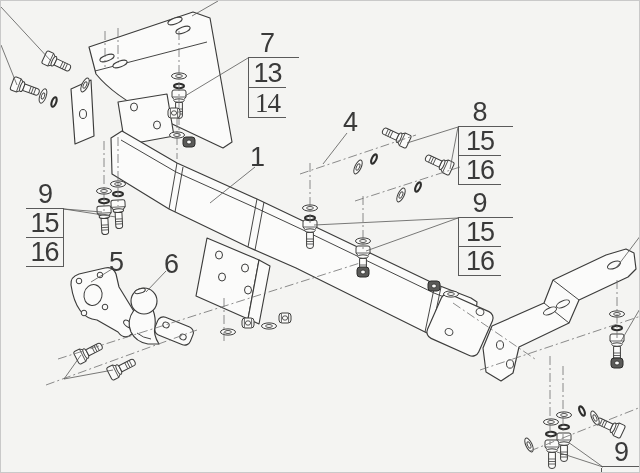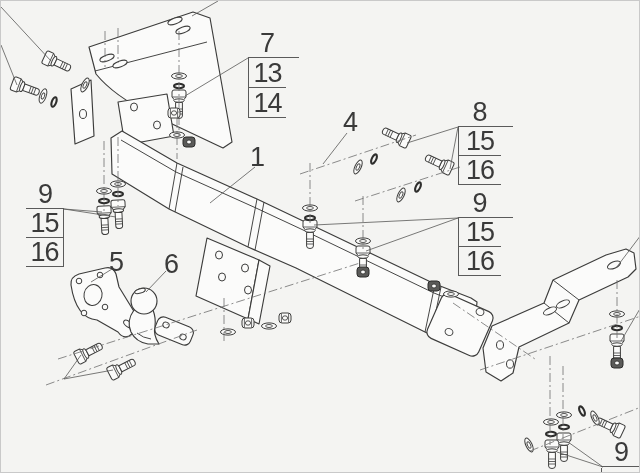--- a/index.html
+++ b/index.html
@@ -212,21 +212,21 @@
       M165,270 L145,291
       M63,378 L80,354 M63,378 L112,369
       M602,466 L556,451 M602,466 L567,441
       M640,234 L615,267 M640,306 L620,340"></path>
   </g>
 </svg>
 
 <div class="callout" id="stack-top" style="left:247px;top:27px;width:38px;">
   <div class="row bb" style="width:51px;height:30px;line-height:30px;padding-right:13px;">7</div>
   <div class="row bl bb" style="height:30px;line-height:30px;">13</div>
-  <div class="row bl bb" style="height:30px;line-height:30px;">14</div>
+  <div class="row bl bb" style="height:30px;line-height:30px;font-family:Liberation Serif, serif;">14</div>
 </div>
 
 <div class="single" style="left:249px;top:141px;">1</div>
 <div class="single" style="left:342px;top:106px;">4</div>
 <div class="single" style="left:108px;top:246px;">5</div>
 <div class="single" style="left:163px;top:248px;">6</div>
 
 <div class="callout" id="stack-right-a" style="left:457px;top:97px;width:43px;">
   <div class="row bb" style="width:55px;padding-right:12px;">8</div>
   <div class="row bl bb">15</div>

